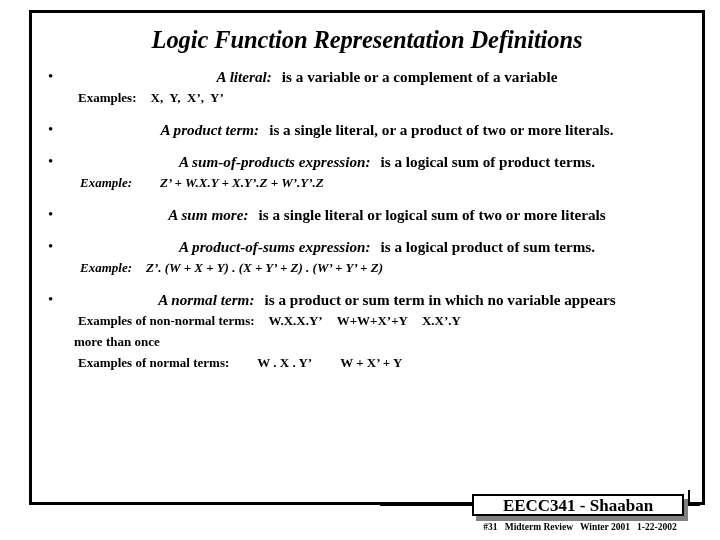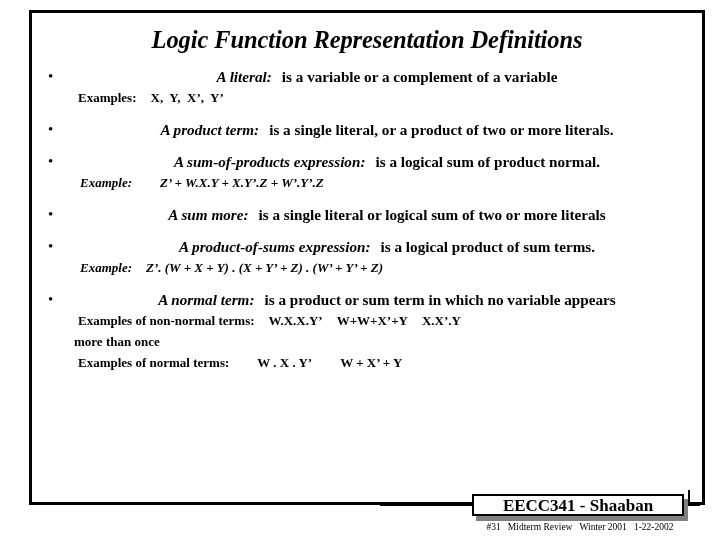--- a/index.html
+++ b/index.html
@@ -149,21 +149,21 @@
     line-height: 19px;
     white-space: nowrap;
   }
   #footer-sub {
     position: absolute;
     left: 472px;
     top: 521px;
     width: 216px;
     text-align: center;
     font-size: 9.5px;
-    font-weight: normal;
+    font-weight: bold;
     line-height: 12px;
     white-space: pre;
   }
 </style>
 </head>
 <body>
 
 <div id="slide-frame">
 
   <div id="slide-title">Logic Function Representation Definitions</div>
@@ -173,21 +173,21 @@
         <span class="bullet-marker">•</span>
         <div class="bullet-head"><span class="term">A literal:</span><span class="term-gap"></span><span class="rest">is a variable or a complement of a variable</span></div>
         <div class="bullet-sub ind-a"><span>Examples:</span><span class="gap-s"></span><span>X,  Y,  X’,  Y’</span></div>
       </div>
       <div class="bullet-block">
         <span class="bullet-marker">•</span>
         <div class="bullet-head"><span class="term">A product term:</span><span class="term-gap"></span><span class="rest">is a single literal, or a product of two or more literals.</span></div>
       </div>
       <div class="bullet-block">
         <span class="bullet-marker">•</span>
-        <div class="bullet-head"><span class="term">A sum-of-products expression:</span><span class="term-gap"></span><span class="rest">is a logical sum of product normal.</span></div>
+        <div class="bullet-head"><span class="term">A sum-of-products expression:</span><span class="term-gap"></span><span class="rest">is a logical sum of product terms.</span></div>
         <div class="bullet-sub ind-c"><span>Example:</span><span class="gap-m"></span><span>Z’ + W.X.Y + X.Y’.Z + W’.Y’.Z</span></div>
       </div>
       <div class="bullet-block">
         <span class="bullet-marker">•</span>
         <div class="bullet-head"><span class="term">A sum more:</span><span class="term-gap"></span><span class="rest">is a single literal or logical sum of two or more literals</span></div>
       </div>
       <div class="bullet-block">
         <span class="bullet-marker">•</span>
         <div class="bullet-head"><span class="term">A product-of-sums expression:</span><span class="term-gap"></span><span class="rest">is a logical product of sum terms.</span></div>
         <div class="bullet-sub ind-c"><span>Example:</span><span class="gap-s"></span><span>Z’. (W + X + Y) . (X + Y’ + Z) . (W’ + Y’ + Z)</span></div>

